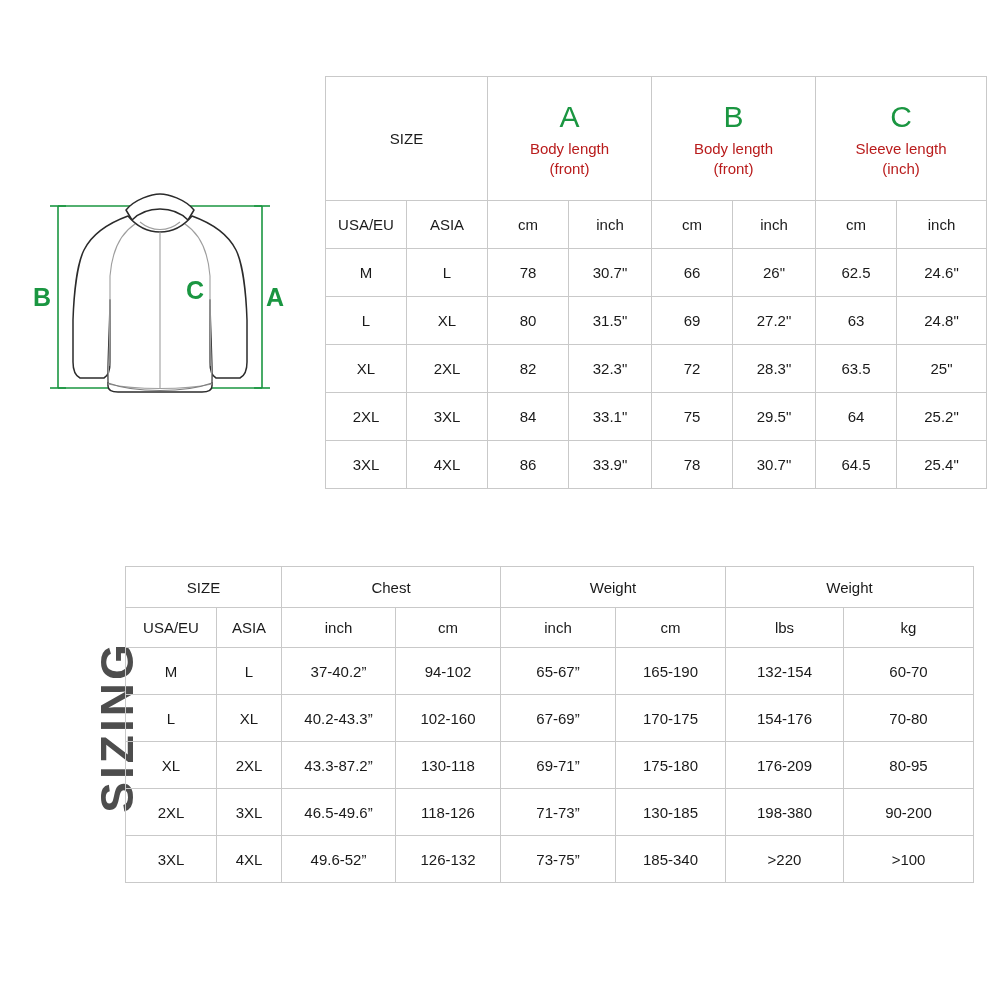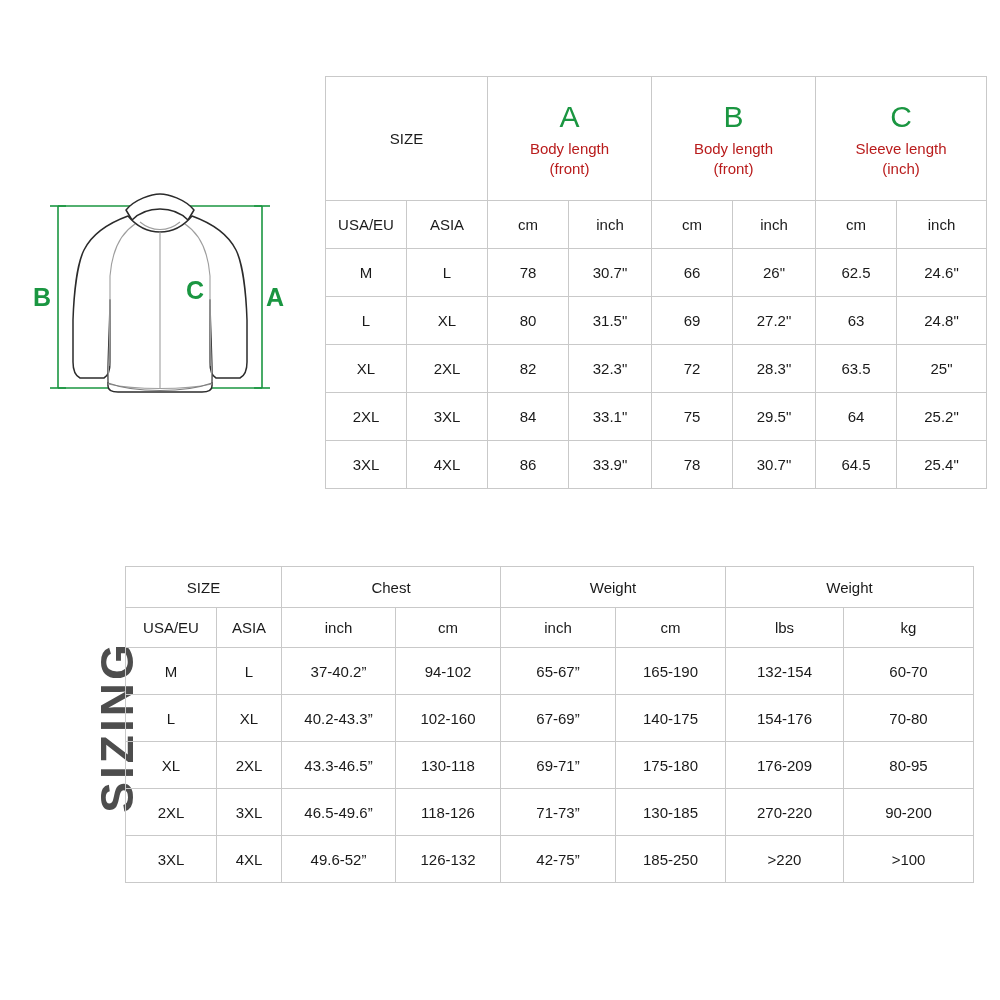--- a/index.html
+++ b/index.html
@@ -294,48 +294,48 @@
       <td>165-190</td>
       <td>132-154</td>
       <td>60-70</td>
     </tr>
     <tr>
       <td>L</td>
       <td>XL</td>
       <td>40.2-43.3”</td>
       <td>102-160</td>
       <td>67-69”</td>
-      <td>140-175</td>
+      <td>170-175</td>
       <td>154-176</td>
       <td>70-80</td>
     </tr>
     <tr>
       <td>XL</td>
       <td>2XL</td>
-      <td>43.3-46.5”</td>
+      <td>43.3-87.2”</td>
       <td>130-118</td>
       <td>69-71”</td>
       <td>175-180</td>
       <td>176-209</td>
       <td>80-95</td>
     </tr>
     <tr>
       <td>2XL</td>
       <td>3XL</td>
       <td>46.5-49.6”</td>
       <td>118-126</td>
       <td>71-73”</td>
       <td>130-185</td>
-      <td>270-220</td>
+      <td>198-380</td>
       <td>90-200</td>
     </tr>
     <tr>
       <td>3XL</td>
       <td>4XL</td>
       <td>49.6-52”</td>
       <td>126-132</td>
-      <td>42-75”</td>
-      <td>185-250</td>
+      <td>73-75”</td>
+      <td>185-340</td>
       <td>&gt;220</td>
       <td>&gt;100</td>
     </tr>
   </tbody>
 </table>
 
 </body></html>

